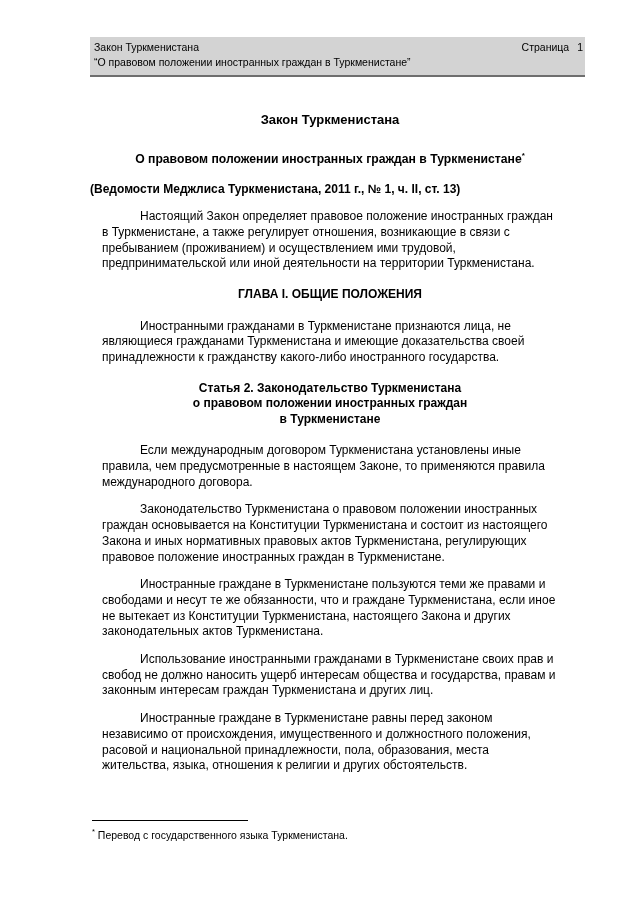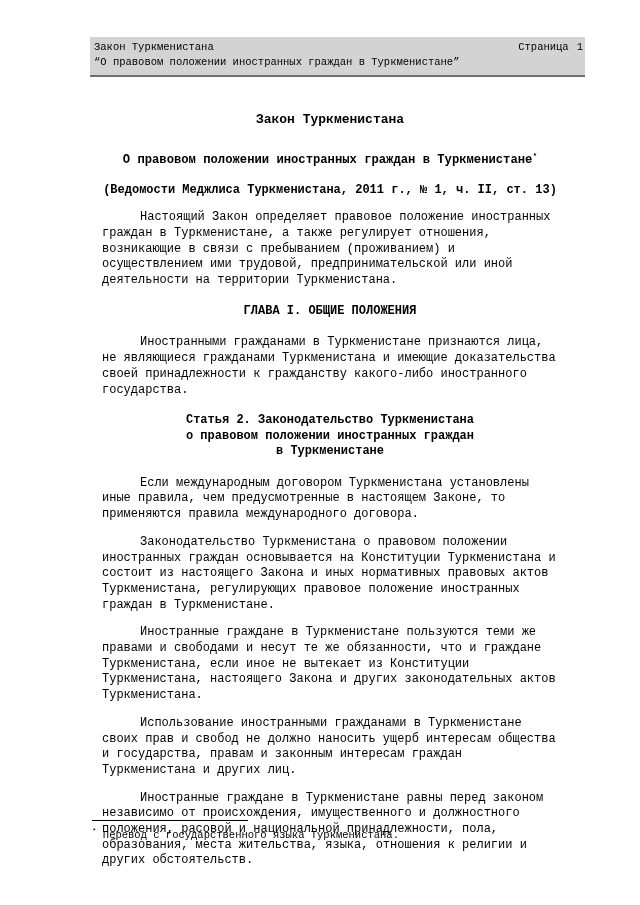--- a/index.html
+++ b/index.html
@@ -3,21 +3,21 @@
 <meta charset="utf-8">
 <style>
   * { margin: 0; padding: 0; box-sizing: border-box; }
   html, body { background: #ffffff; }
   .page {
     position: relative;
     width: 585px;
     height: 905px;
     background: #ffffff;
     color: #000000;
-    font-family: Liberation Mono, monospace;
+    font-family: Liberation Sans, sans-serif;
     overflow: hidden;
   }
   
   .page-header {
     position: absolute;
     left: 90px;
     top: 37px;
     width: 507px;
     background: #d3d3d3;
     border-bottom: 2px solid #6e6e6e;
@@ -47,21 +47,21 @@
     margin: 6px 0 0 0;
   }
   .law-subtitle {
     text-align: center;
     font-weight: bold;
     font-size: 12.2px;
     margin: 20px 0 0 0;
   }
   .law-subtitle sup { font-size: 8px; }
   .law-source {
-    text-align: center;
+    text-align: left;
     font-weight: bold;
     font-size: 12px;
     margin: 15px 0 0 0;
   }
   .para {
     text-indent: 38px;
     margin: 12px;
   }
   .intro { margin-top: 11px; }
   .heading {

